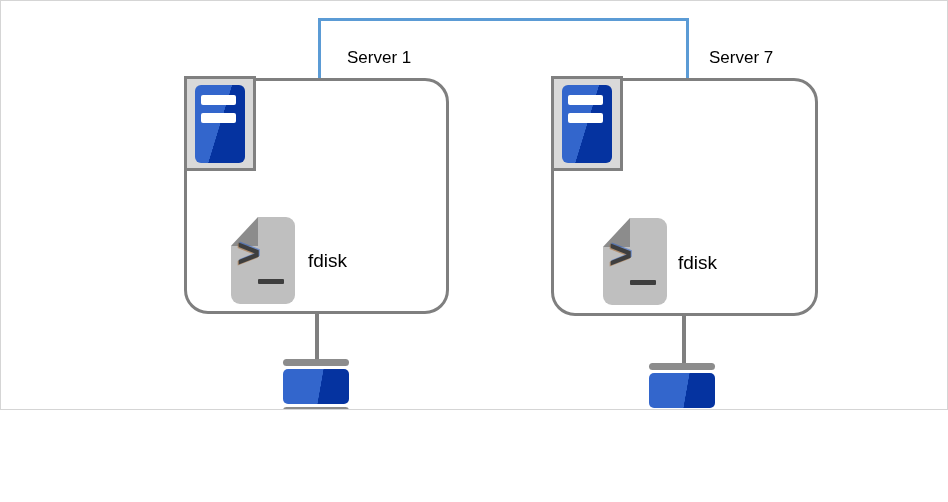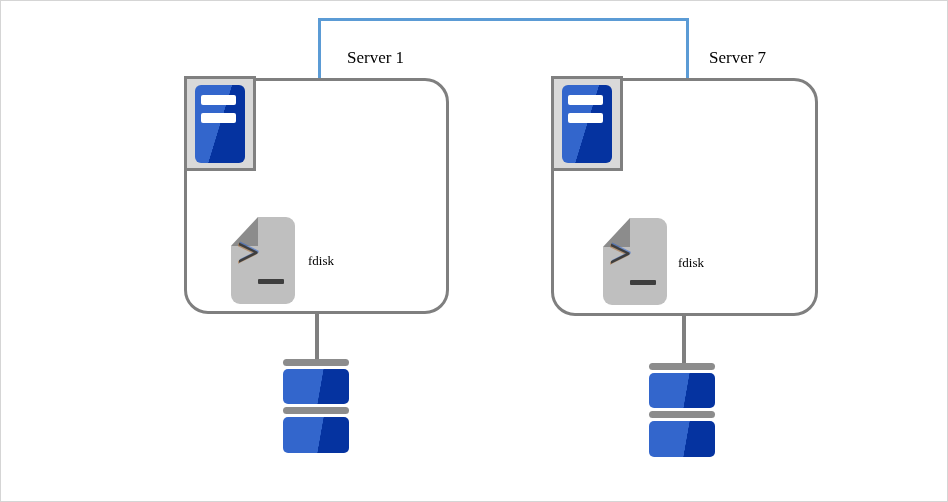--- a/index.html
+++ b/index.html
@@ -1,25 +1,24 @@
 <!DOCTYPE html>
 <html style="--connector-blue: #5b9bd5; --box-border: #7f7f7f; --frame-bg: #d9d9d9; --frame-border: #808080; --blue-light: #3366cc; --blue-dark: #0533a0; --doc-gray: #bfbfbf; --fold-gray: #8c8c8c; --bar-gray: #8c8c8c; --prompt-dark: #3e3e3e; --canvas-border: #d5d5d5; --text: #000000;"><head>
 <meta charset="utf-8">
 <style>
   html, body { margin: 0; padding: 0; background: #ffffff; }
   body { font-family: "Liberation Sans", sans-serif; color: var(--text, #000); }
 
   .canvas {
     position: relative;
-    width: 948px; height: 502px;
+    width: 948px; height: 410px;
     box-sizing: border-box;
     border: 1px solid var(--canvas-border, #d5d5d5);
     background: #ffffff;
     overflow: hidden;
-    font-family: Liberation Serif, serif;
   }
   .abs { position: absolute; }
 
   
   .connector {
     left: 317px; top: 17px; width: 371px; height: 60px;
     box-sizing: border-box;
     border-top: 3px solid var(--connector-blue, #5b9bd5);
     border-left: 3px solid var(--connector-blue, #5b9bd5);
     border-right: 3px solid var(--connector-blue, #5b9bd5);
@@ -79,21 +78,21 @@
     position: absolute; left: 6px; top: 17px;
     font-size: 40px; line-height: 38px; font-weight: bold;
     color: var(--prompt-dark, #3e3e3e);
     text-shadow: 1px -1px 0 rgba(46,99,204,0.55), -1px 1px 0 rgba(168,106,50,0.55);
   }
   .cursor-bar {
     position: absolute; left: 27px; top: 62px; width: 26px; height: 5px;
     border-radius: 1px;
     background: var(--prompt-dark, #3e3e3e);
   }
-  .tool-label { font-size: 13px; line-height: 20px; white-space: nowrap; }
+  .tool-label { font-size: 19px; line-height: 20px; white-space: nowrap; }
   .tool1 { left: 307px; top: 250px; }
   .tool2 { left: 677px; top: 252px; }
 
   
   .stem { width: 4px; background: var(--box-border, #7f7f7f); }
   .stem1 { left: 314px; top: 311px; height: 47px; }
   .stem2 { left: 681px; top: 313px; height: 49px; }
 
   
   .disk { width: 66px; display: flex; flex-direction: column; gap: 3px; }

